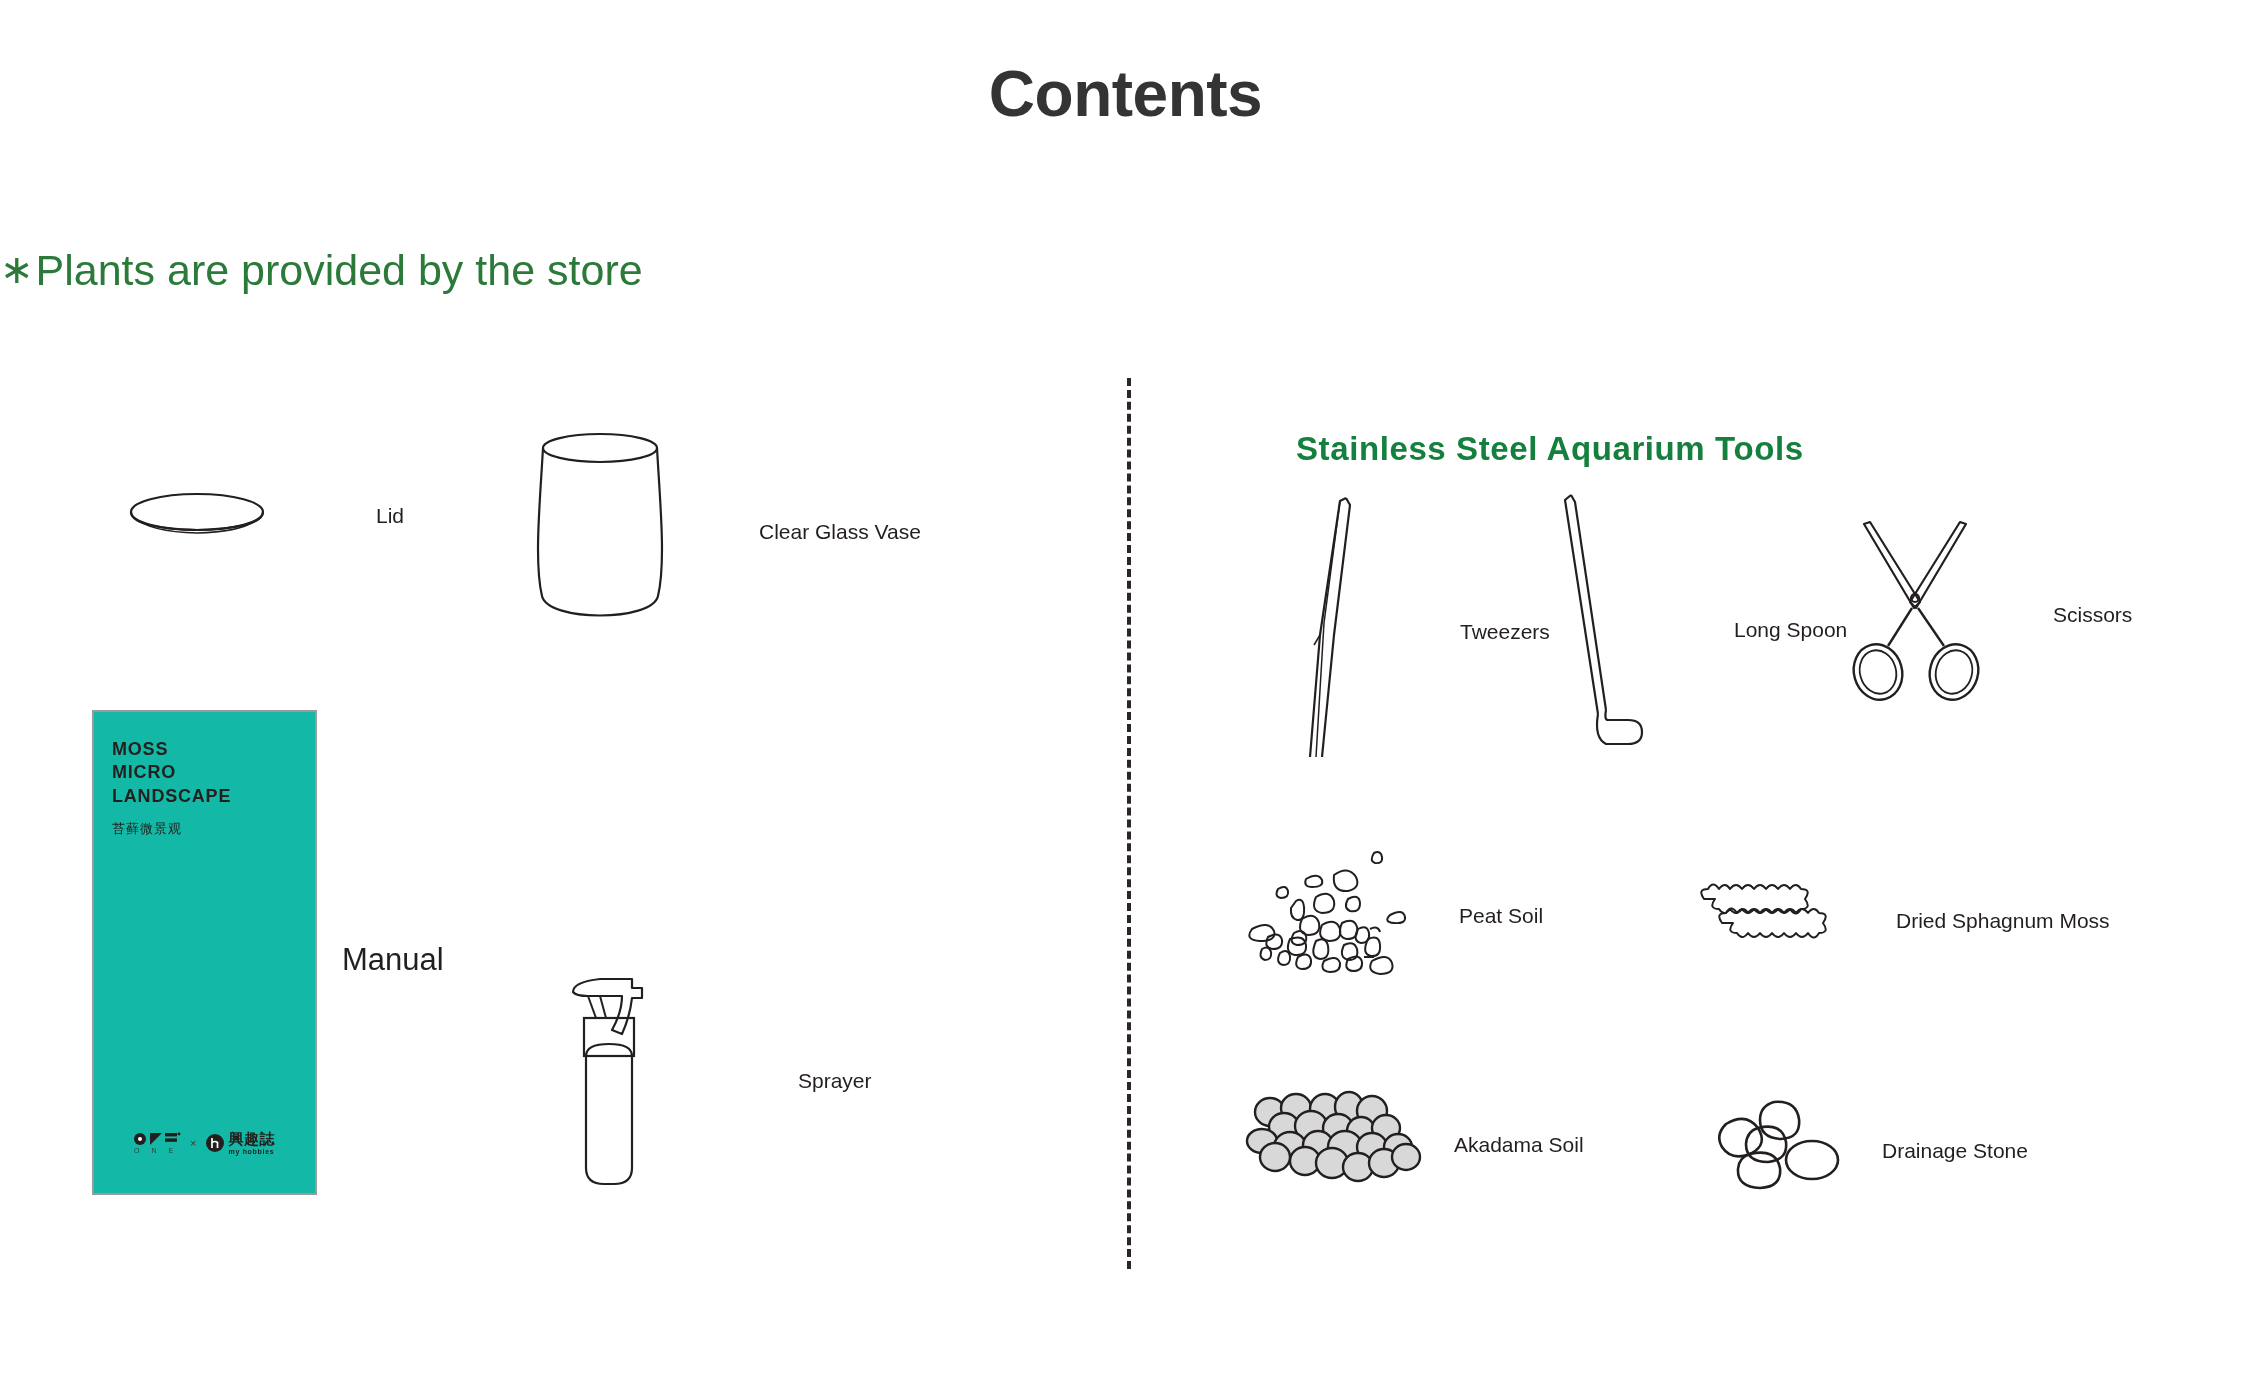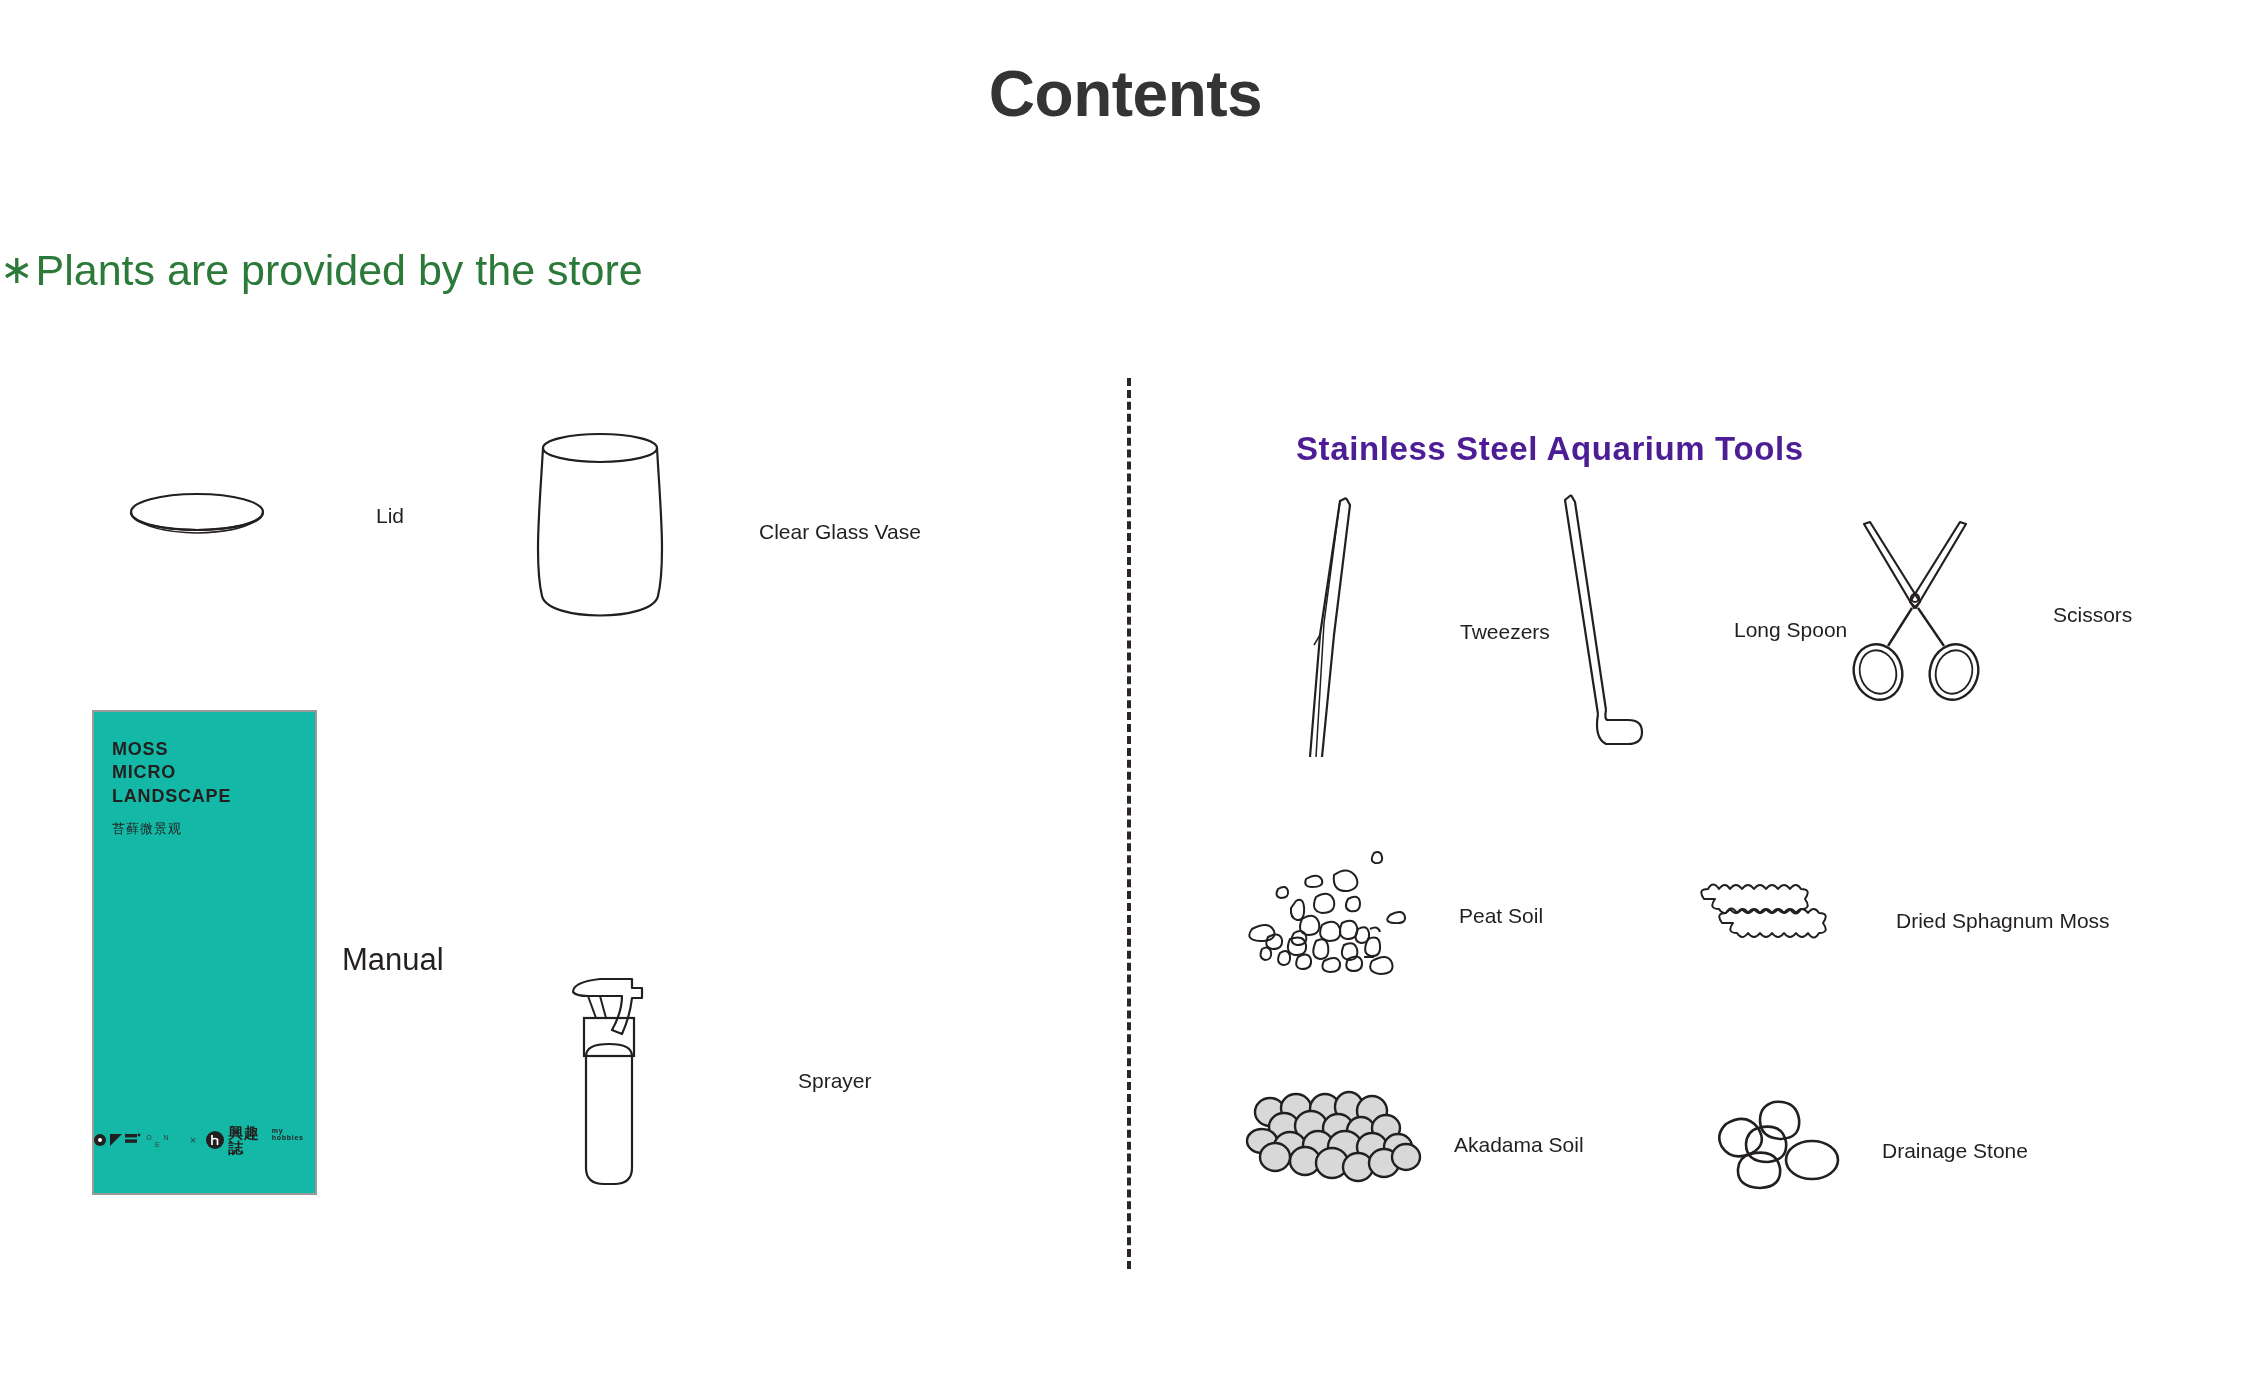--- a/index.html
+++ b/index.html
@@ -127,40 +127,40 @@
   }
   .logo-hobby-sub {
     font-size: 7px;
     font-weight: bold;
     letter-spacing: 0.7px;
     color: #231f1e;
     line-height: 1;
     margin-top: 2px;
   }
   .logo-cluster { display: flex; align-items: center; gap: 4px; }
-  .logo-stack { display: flex; flex-direction: row; align-items: flex-start; }
+  .logo-stack { display: flex; flex-direction: column; align-items: flex-start; }
 
   #manual-label {
     position: absolute;
     left: 342px;
     top: 942px;
     font-size: 31px;
     color: #231f1e;
     white-space: nowrap;
   }
 
   
   #tools-heading {
     position: absolute;
     left: 1296px;
     top: 430px;
     font-size: 33px;
     font-weight: bold;
     letter-spacing: 0.6px;
-    color: #4c1d95;
+    color: #15803d;
     white-space: nowrap;
     text-align: center;
   }
   svg { display: block; overflow: visible; }
 </style>
 </head>
 <body>
 
 <div id="page">
 

